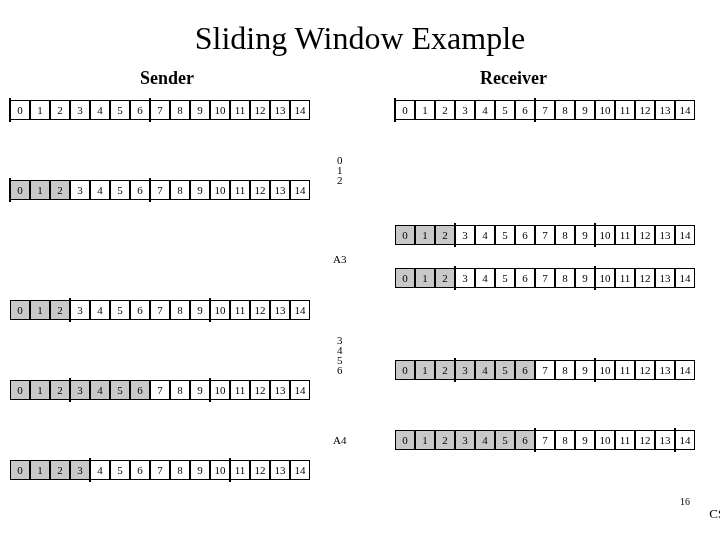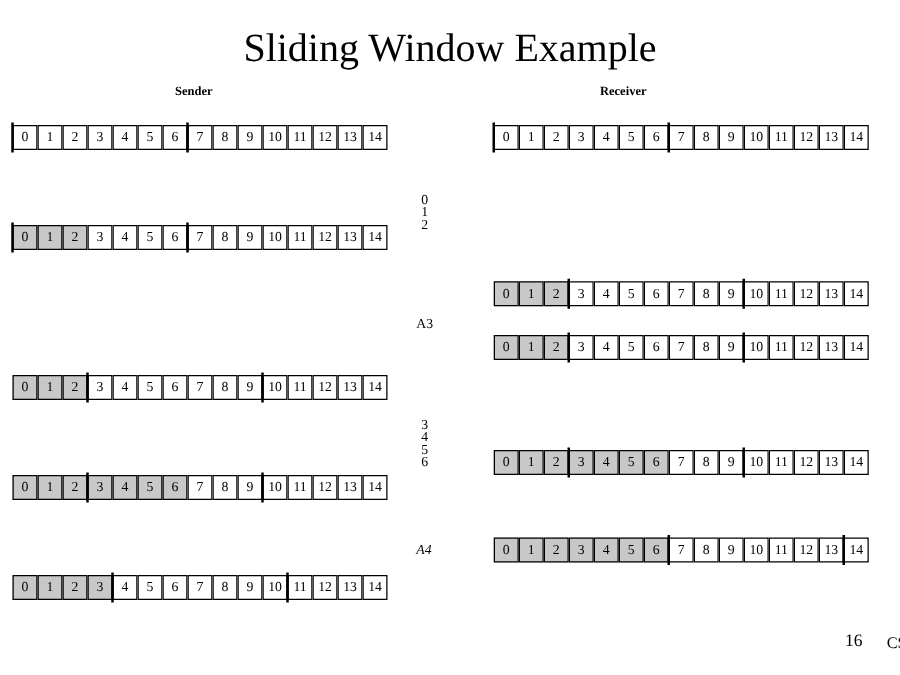--- a/index.html
+++ b/index.html
@@ -13,21 +13,21 @@
     overflow: hidden;
   }
   .title {
     text-align: center;
     font-size: 32px;
     margin-top: 20px;
     margin-bottom: 23px;
   }
   .colhdr {
     position: absolute;
-    font-size: 10px;
+    font-size: 18px;
     font-weight: bold;
   }
   .strip {
     position: absolute;
     display: flex;
   }
   .cell {
     width: 20px;
     height: 20px;
     box-sizing: border-box;
@@ -55,23 +55,23 @@
   .footer-left {
     position: absolute;
     bottom: 18px;
     width: 100%;
     text-align: right;
     font-size: 13px;
     margin-left: 28px;
   }
   .footer-right {
     position: absolute;
-    bottom: 18px;
+    bottom: 33px;
     right: 30px;
-    font-size: 14px;
+    font-size: 10px;
   }
 </style>
 </head>
 <body>
 
 <div class="title">Sliding Window Example</div>
 
 <div class="colhdr" style="left:140px; top:68px;">Sender</div>
 <div class="colhdr" style="left:480px; top:68px;">Receiver</div>
 
@@ -269,16 +269,16 @@
   </div>
 
 <div class="msg" style="left:337px; top:155px; white-space:pre;">0
 1
 2</div>
 <div class="msg" style="left:333px; top:254px;">A3</div>
 <div class="msg" style="left:337px; top:335px; white-space:pre;">3
 4
 5
 6</div>
-<div class="msg" style="left:333px; top:435px;font-style:italic;">A4</div>
+<div class="msg" style="left:333px; top:435px;">A4</div>
 
 <div class="footer-left">CS 640</div>
 <div class="footer-right">16</div>
 
 </body></html>

